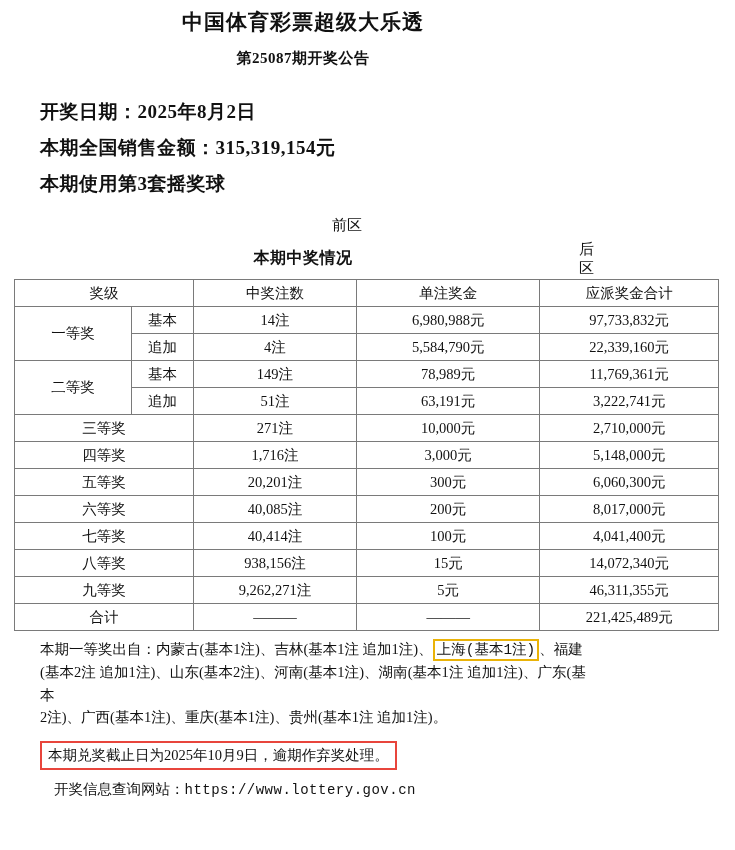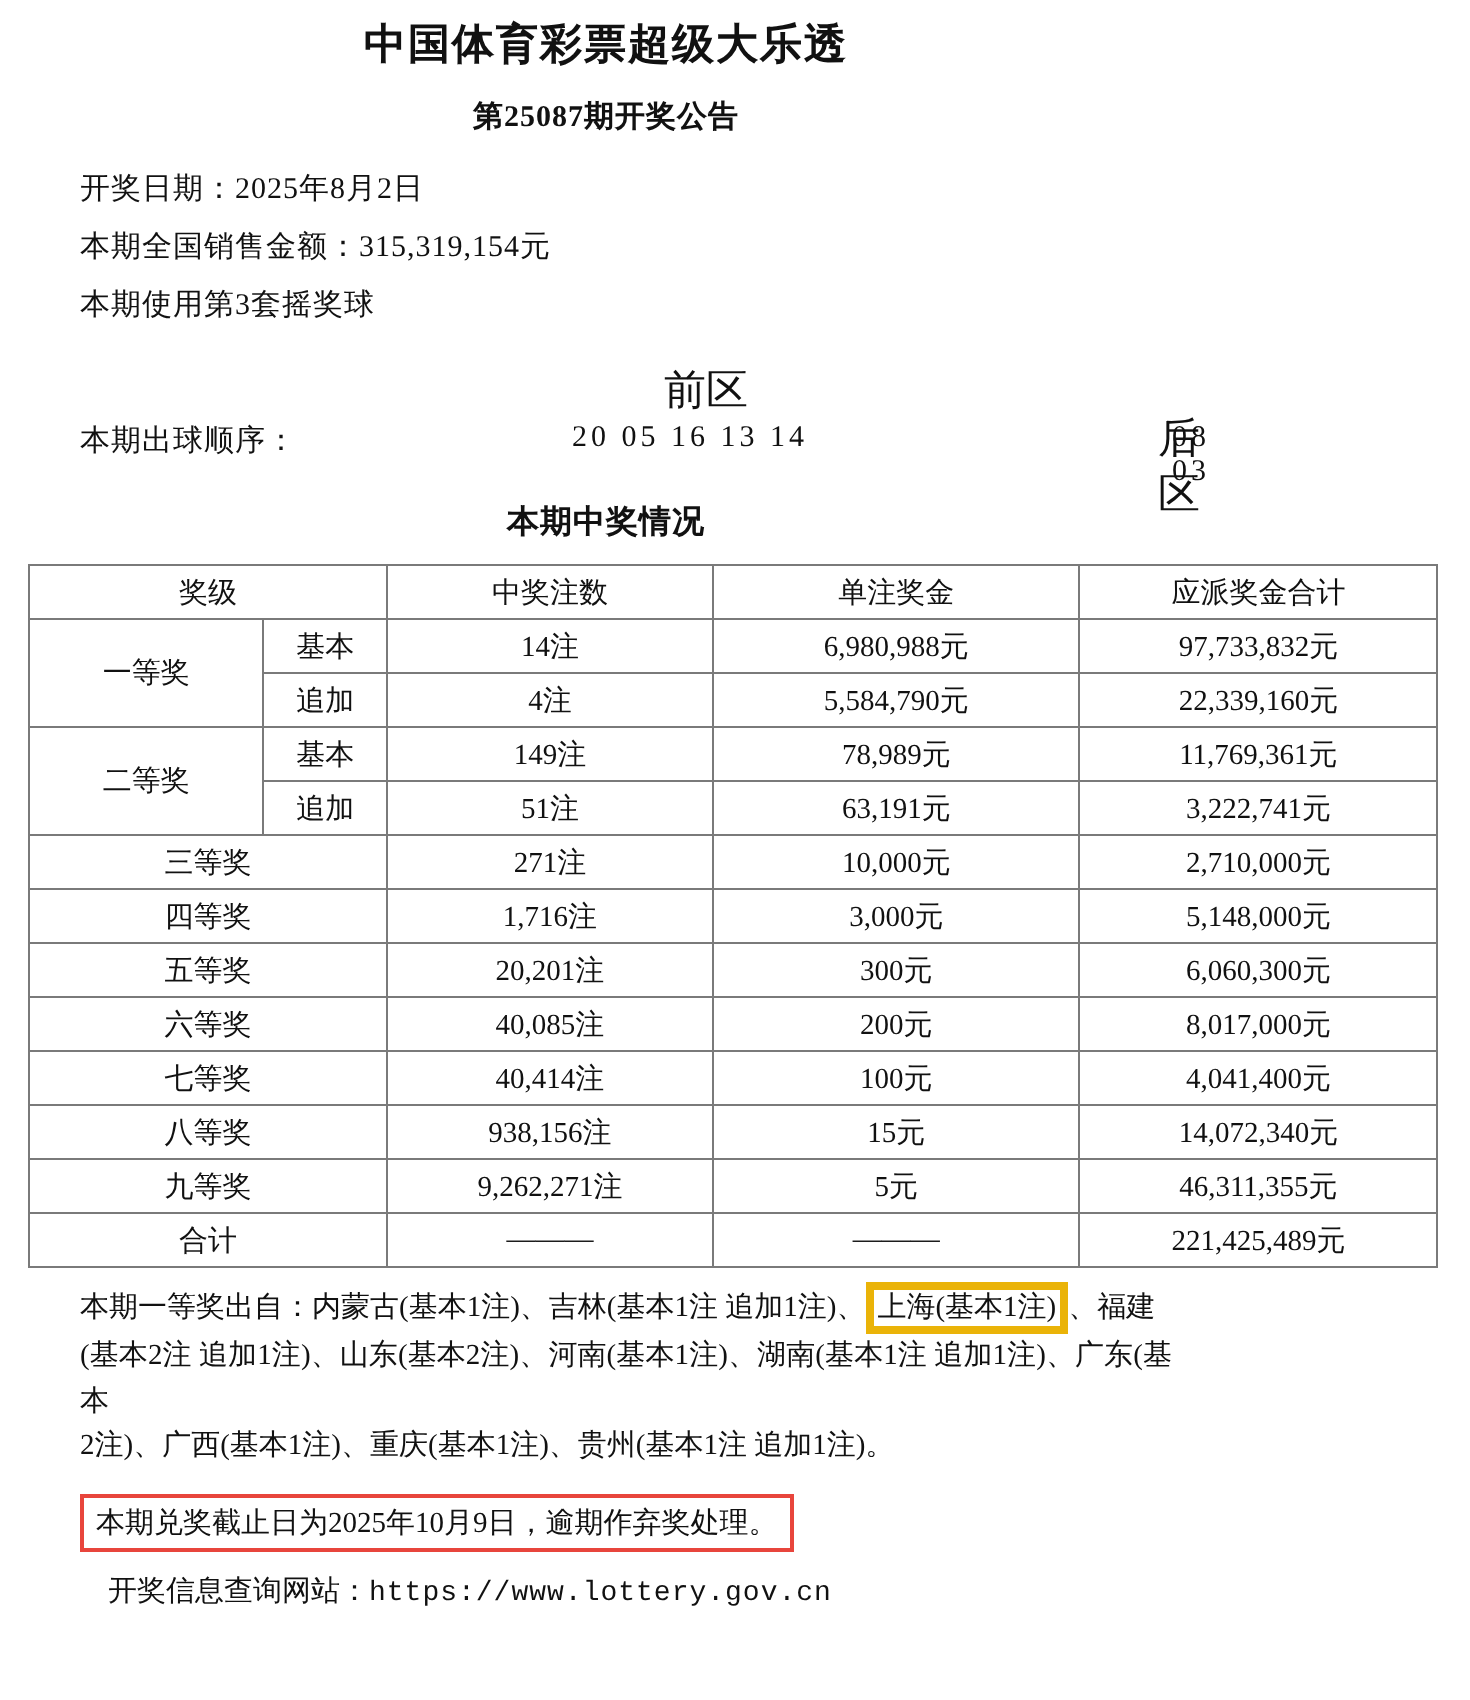--- a/index.html
+++ b/index.html
@@ -30,33 +30,34 @@
     padding-top: 8px;
   }
   .subtitle {
     text-align: center;
     font-size: 15px;
     font-weight: bold;
     padding-top: 13px;
     letter-spacing: 0.5px;
   }
   .info-block {
-    margin-top: 12px;
+    margin-top: 26px;
     padding-left: 26px;
-    font-size: 15px;
+    font-size: 19px;
+    font-weight: bold;
   }
   .info-line {
     padding: 5px 0;
     letter-spacing: 0.5px;
   }
   .zone-head {
     margin-top: 14px;
     position: relative;
     height: 22px;
-    font-size: 21px;
+    font-size: 15px;
   }
   .zone-front {
     position: absolute;
     left: 318px;
     top: 0;
   }
   .zone-back {
     position: absolute;
     left: 565px;
     top: 0;
@@ -157,24 +158,25 @@
     font-size: 14.5px;
     margin-top: 10px;
     padding-left: 40px;
   }
   .footer .url {
     font-family: "Liberation Mono", "DejaVu Sans Mono", monospace;
     font-size: 14px;
     letter-spacing: 0.5px;
   }
   .hl {
-    border: 4px solid #eab308;
+    border: 2px solid #eab308;
     padding: 0 2px;
     display: inline-block;
     line-height: 1.25;
+    font-family: Liberation Mono, monospace;
   }
 </style>
 </head>
 <body>
 
 <div class="page">
 
   <div class="title">中国体育彩票超级大乐透</div>
   <div class="subtitle">第25087期开奖公告</div>
 
@@ -182,25 +184,20 @@
     <div class="info-line">开奖日期：2025年8月2日</div>
     <div class="info-line">本期全国销售金额：315,319,154元</div>
     <div class="info-line">本期使用第3套摇奖球</div>
   </div>
 
   <div class="zone-head">
     <span class="zone-front">前区</span>
     <span class="zone-back">后区</span>
   </div>
 
-  <div class="ball-row">
-    <span class="label">本期出球顺序：</span>
-    <span class="nums-front">20 05 16 13 14</span>
-    <span class="nums-back">08 03</span>
-  </div>
 
 
   <div class="section-title">本期中奖情况</div>
 
   <table class="prize">
     <tbody>
         <tr>
       <th colspan="2">奖级</th>
       <th class="col-count">中奖注数</th>
       <th class="col-single">单注奖金</th>

